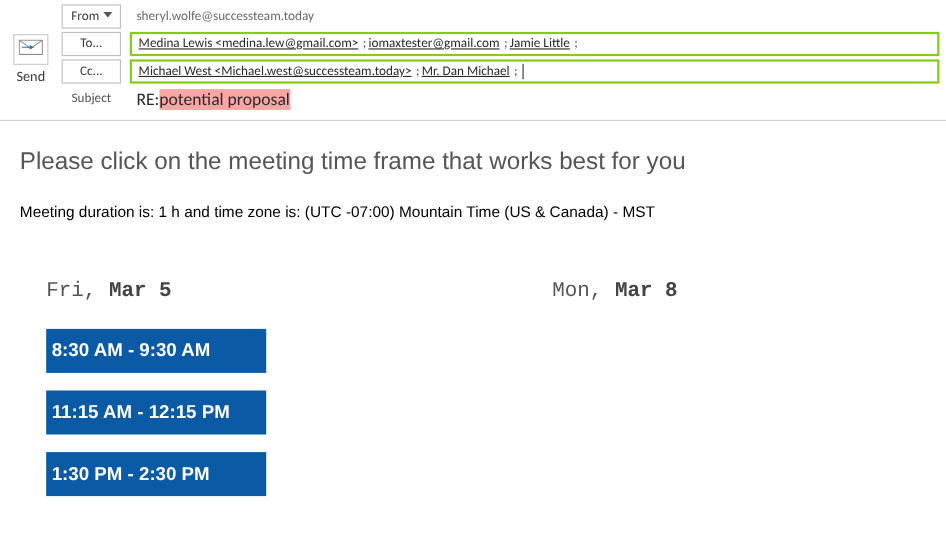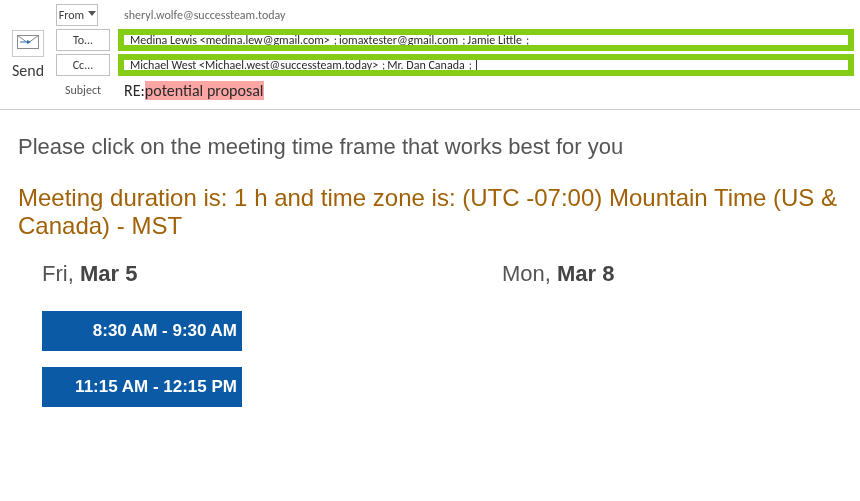--- a/index.html
+++ b/index.html
@@ -30,21 +30,21 @@
     width: 44px;
     padding-top: 4px;
     gap: 4px;
   }
   .send-icon {
     border: 1px solid #c9c9c9;
     padding: 4px 4px;
     display: inline-block;
   }
   .send-label {
-    font-size: 16px;
+    font-size: 13px;
     color: #3c3c3c;
   }
   .fields-col {
     flex: 1;
     display: grid;
     grid-template-columns: 54px 1fr;
     column-gap: 8px;
     row-gap: 3px;
     align-items: center;
   }
@@ -54,40 +54,40 @@
     background: #fff;
     font-size: 12px;
     color: #3c3c3c;
     display: flex;
     align-items: center;
     justify-content: center;
     gap: 4px;
     cursor: pointer;
     user-select: none;
   }
-  .hdr-btn.from { width: 42px; }
+  .hdr-btn.from { width: 54px; }
   .subject-label {
     font-size: 12px;
     color: #555;
     text-align: center;
   }
   .chev-down {
     width: 7px; height: 7px; position: relative; top: -1px;
   }
   .chev-down::before {
     content: "";
     display: block;
     width: 0; height: 0;
     border-left: 4px solid transparent;
     border-right: 4px solid transparent;
     border-top: 5px solid #555;
   }
   .hdr-field {
     height: 22px;
-    border: 6px solid #84cc16;
+    border: 2px solid #84cc16;
     padding: 0 6px;
     font-size: 12px;
     color: #2a2a2a;
     display: flex;
     align-items: center;
     white-space: nowrap;
     overflow: hidden;
   }
   .hdr-field.plain {
     border: none;
@@ -124,50 +124,51 @@
     font-family: "Segoe UI", Arial, sans-serif;
     color: #444;
   }
   .body-line1 {
     font-size: 22px;
     font-weight: 400;
     color: #555;
     margin-bottom: 24px;
   }
   .body-line2 {
-    font-size: 24px;
+    font-size: 14px;
     font-weight: 300;
-    color: #a16207;
-    margin-bottom: 21px;
+    color: #000000;
+    margin-bottom: 53px;
   }
   .slots-grid {
     display: flex;
     gap: 260px;
     padding-left: 24px;
   }
   .day-col {
     display: flex;
     flex-direction: column;
     gap: 16px;
   }
   .day-head {
-    font-size: 22px;
+    font-size: 19px;
     color: #555;
     font-weight: 300;
     margin-bottom: 8px;
+    font-family: Liberation Mono, monospace;
   }
   .day-head .bold { font-weight: 600; color: #444; }
   .slot {
     background: #0a5aa6;
     color: #fff;
     font-size: 17px;
     font-weight: 600;
     padding: 10px 5px;
     width: 200px;
-    text-align: right;
+    text-align: left;
     cursor: pointer;
   }
 </style>
 </head>
 <body>
 
 <div class="compose-header">
 
   <div class="send-col">
     <span class="send-icon">
@@ -200,21 +201,21 @@
       <span class="addr">Jamie Little</span>
         <span class="sep">;</span>
     </div>
 
     <div class="hdr-btn">
       <span>Cc...</span>
     </div>
     <div class="hdr-field">
       <span class="addr">Michael West &lt;Michael.west@successteam.today&gt;</span>
         <span class="sep">;</span>
-      <span class="addr">Mr. Dan Canada</span>
+      <span class="addr">Mr. Dan Michael</span>
         <span class="sep">;</span>
       <span class="caret"></span>
     </div>
 
     <div class="subject-label">Subject</div>
     <div class="hdr-subject">
       <span>RE: </span>
         <span class="highlight">potential proposal</span>
     </div>
 
@@ -226,20 +227,21 @@
   <div class="body-line2">Meeting duration is: 1 h and time zone is: (UTC -07:00) Mountain Time (US &amp; Canada) - MST</div>
 
   <div class="slots-grid">
 
     <div class="day-col">
       <div class="day-head">
         <span>Fri, </span><span class="bold">Mar 5</span>
       </div>
       <div class="slot">8:30 AM - 9:30 AM</div>
       <div class="slot">11:15 AM - 12:15 PM</div>
+      <div class="slot">1:30 PM - 2:30 PM</div>
     </div>
 
     <div class="day-col">
       <div class="day-head">
         <span>Mon, </span><span class="bold">Mar 8</span>
       </div>
     </div>
 
   </div>
 </div>

